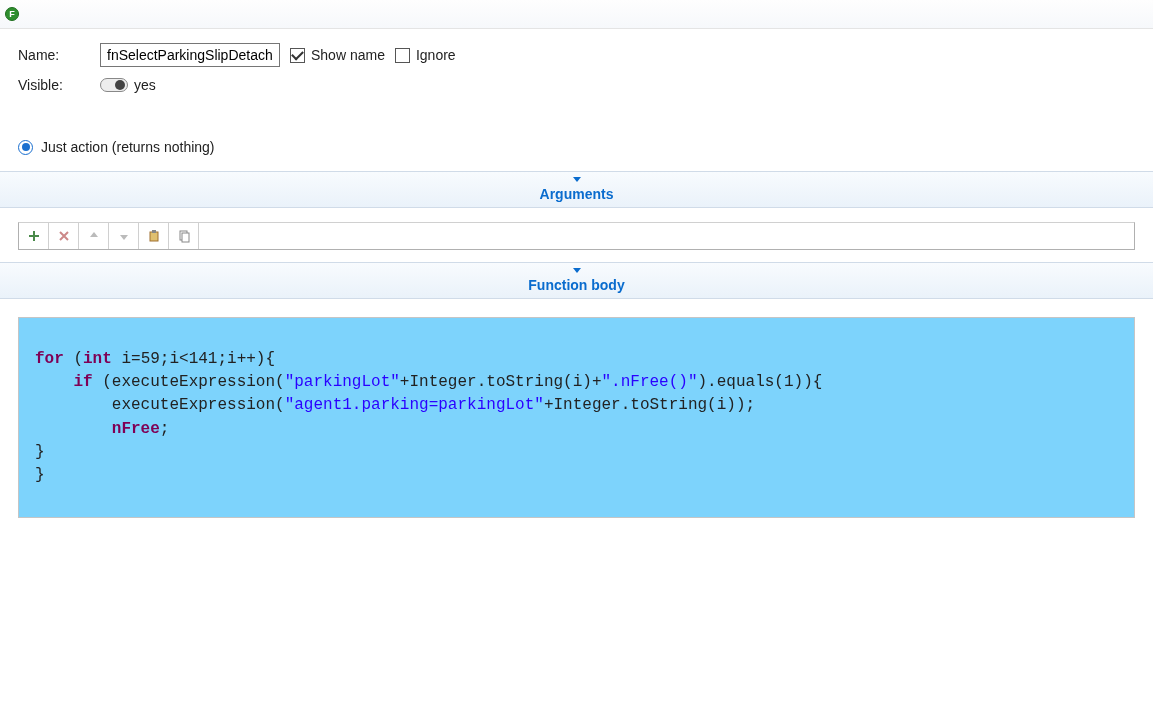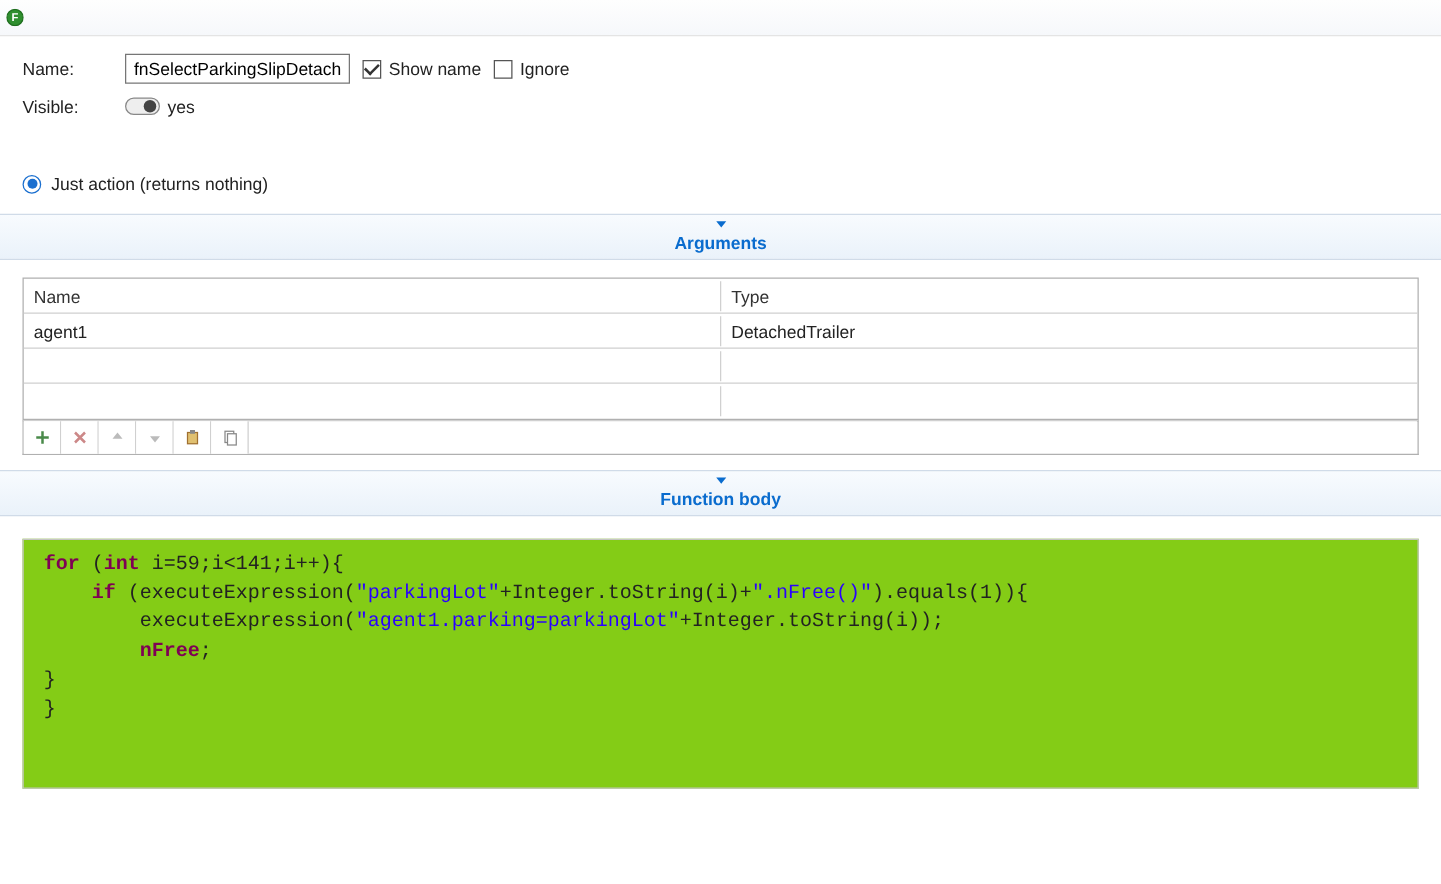--- a/index.html
+++ b/index.html
@@ -139,22 +139,22 @@
     display: flex; align-items: center; justify-content: center;
     border-right: 1px solid #d0d0d0;
     cursor: pointer;
     color: #666;
     background: #fff;
   }
   .tb-btn.disabled { color: #bbb; cursor: default; }
   .code-wrap { padding: 18px; }
   .code-box {
     border: 1px solid #c5c5c5;
-    background: #84cc16;
-    padding: 8px 16px;
+    background: #7dd3fc;
+    padding: 30px 16px;
     font-family: "Courier New", monospace;
     font-size: 16px;
     line-height: 1.45;
     white-space: pre;
     overflow-x: auto;
     min-height: 200px;
     width: 100%;
   }
   .kw { color: #7f0055; font-weight: bold; }
   .str { color: #2a00ff; }
@@ -197,38 +197,20 @@
       <span>Just action (returns nothing)</span>
     </label>
   </div>
 </div>
 
 <div class="section-header">
   <span class="caret"></span>
   <span>Arguments</span>
 </div>
 <div class="args-wrap">
-  <div class="args-table">
-    <div class="tr">
-      <div class="th col-sep">Name</div>
-      <div class="th">Type</div>
-    </div>
-    <div class="tr">
-      <div class="td col-sep">agent1</div>
-      <div class="td">DetachedTrailer</div>
-    </div>
-    <div class="tr">
-      <div class="td col-sep">&nbsp;</div>
-      <div class="td">&nbsp;</div>
-    </div>
-    <div class="tr">
-      <div class="td col-sep">&nbsp;</div>
-      <div class="td">&nbsp;</div>
-    </div>
-  </div>
   <div class="args-toolbar">
     <div class="tb-btn">
       <svg width="14" height="14" viewBox="0 0 14 14">
           <path d="M6 2h2v4h4v2H8v4H6V8H2V6h4z" fill="#4a8a4a"></path>
         </svg>
     </div>
     <div class="tb-btn disabled">
       <svg width="14" height="14" viewBox="0 0 14 14">
           <path d="M3 3l8 8M11 3l-8 8" stroke="#cc8888" stroke-width="2"></path>
         </svg>

